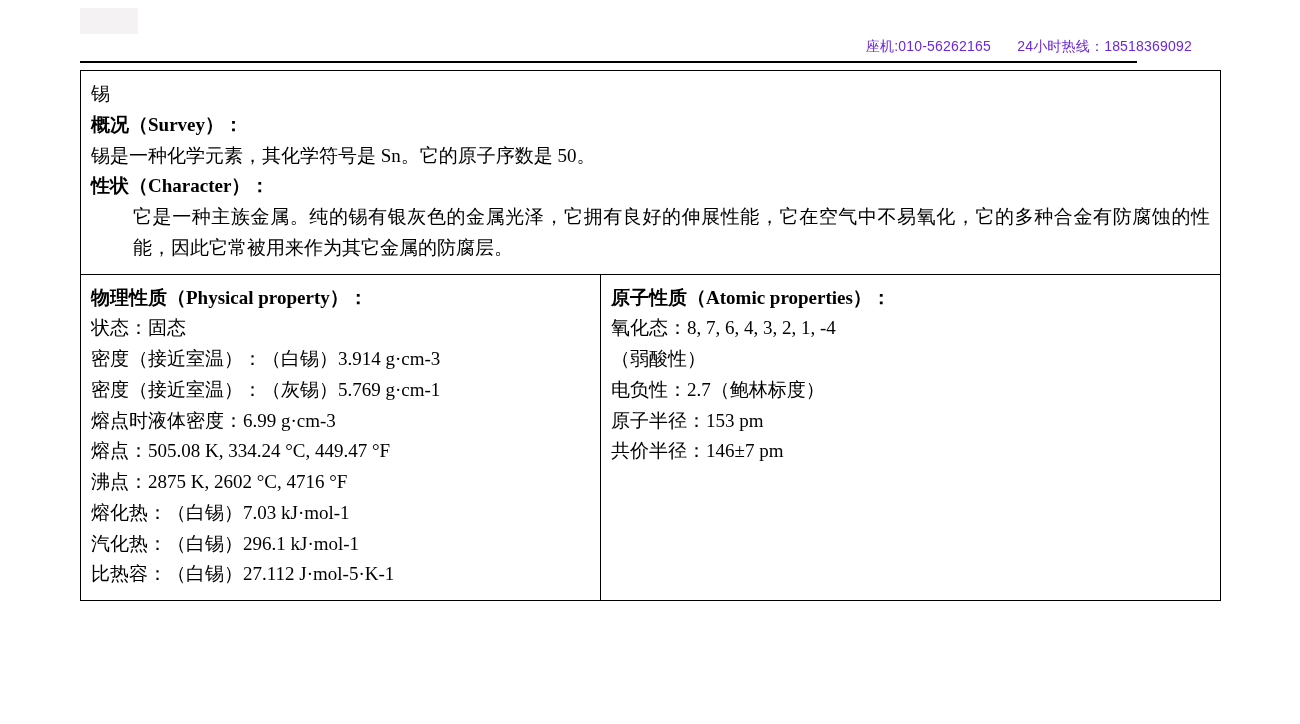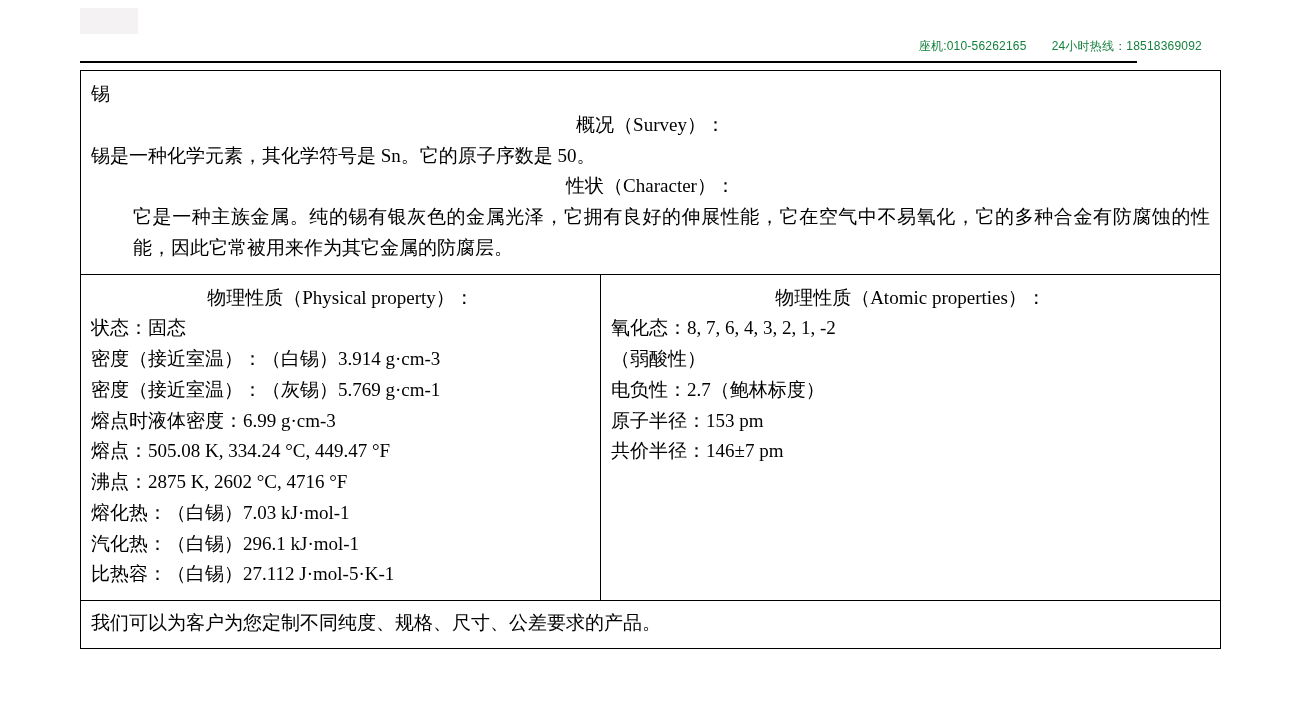--- a/index.html
+++ b/index.html
@@ -34,25 +34,25 @@
   .logo-box {
     position: absolute;
     left: 0;
     top: 0;
     width: 58px;
     height: 26px;
     background: #f4f2f2;
   }
   .header-contact {
     position: absolute;
-    right: 18px;
+    right: 28px;
     top: 30px;
     font-family: "Liberation Sans", sans-serif;
-    font-size: 12px;
-    color: #15803d;
+    font-size: 14px;
+    color: #6d28d9;
     white-space: nowrap;
     letter-spacing: 0.2px;
   }
   .header-contact .spacer {
     display: inline-block;
     width: 18px;
   }
   .header-rule {
     position: absolute;
     left: 0;
@@ -81,22 +81,21 @@
   .cell-top { }
   .cell-left { width: 520px; }
   .cell-right { }
 
   .t-line {
     font-size: 19px;
     line-height: 1.62;
     white-space: pre-wrap;
   }
   .t-bold {
-    font-weight: normal;
-    text-align: center;
+    font-weight: bold;
   }
   .t-para {
     font-size: 19px;
     line-height: 1.62;
     text-align: justify;
     margin-left: 42px;
   }
   .t-footer {
     font-size: 19px;
     line-height: 1.5;
@@ -139,29 +138,24 @@
           <div class="t-line">密度（接近室温）：（白锡）3.914 g·cm-3</div>
           <div class="t-line">密度（接近室温）：（灰锡）5.769 g·cm-1</div>
           <div class="t-line">熔点时液体密度：6.99 g·cm-3</div>
           <div class="t-line">熔点：505.08 K, 334.24 °C, 449.47 °F</div>
           <div class="t-line">沸点：2875 K, 2602 °C, 4716 °F</div>
           <div class="t-line">熔化热：（白锡）7.03 kJ·mol-1</div>
           <div class="t-line">汽化热：（白锡）296.1 kJ·mol-1</div>
           <div class="t-line">比热容：（白锡）27.112 J·mol-5·K-1</div>
         </td>
         <td class="cell-right">
-          <div class="t-line t-bold">物理性质（Atomic properties）：</div>
-          <div class="t-line">氧化态：8, 7, 6, 4, 3, 2, 1, -2</div>
+          <div class="t-line t-bold">原子性质（Atomic properties）：</div>
+          <div class="t-line">氧化态：8, 7, 6, 4, 3, 2, 1, -4</div>
           <div class="t-line">（弱酸性）</div>
           <div class="t-line">电负性：2.7（鲍林标度）</div>
           <div class="t-line">原子半径：153 pm</div>
           <div class="t-line">共价半径：146±7 pm</div>
-        </td>
-      </tr>
-      <tr>
-        <td class="cell-footer" colspan="2">
-          <div class="t-footer">我们可以为客户为您定制不同纯度、规格、尺寸、公差要求的产品。</div>
         </td>
       </tr>
     </tbody>
   </table>
 
 </div>
 
 </body></html>

